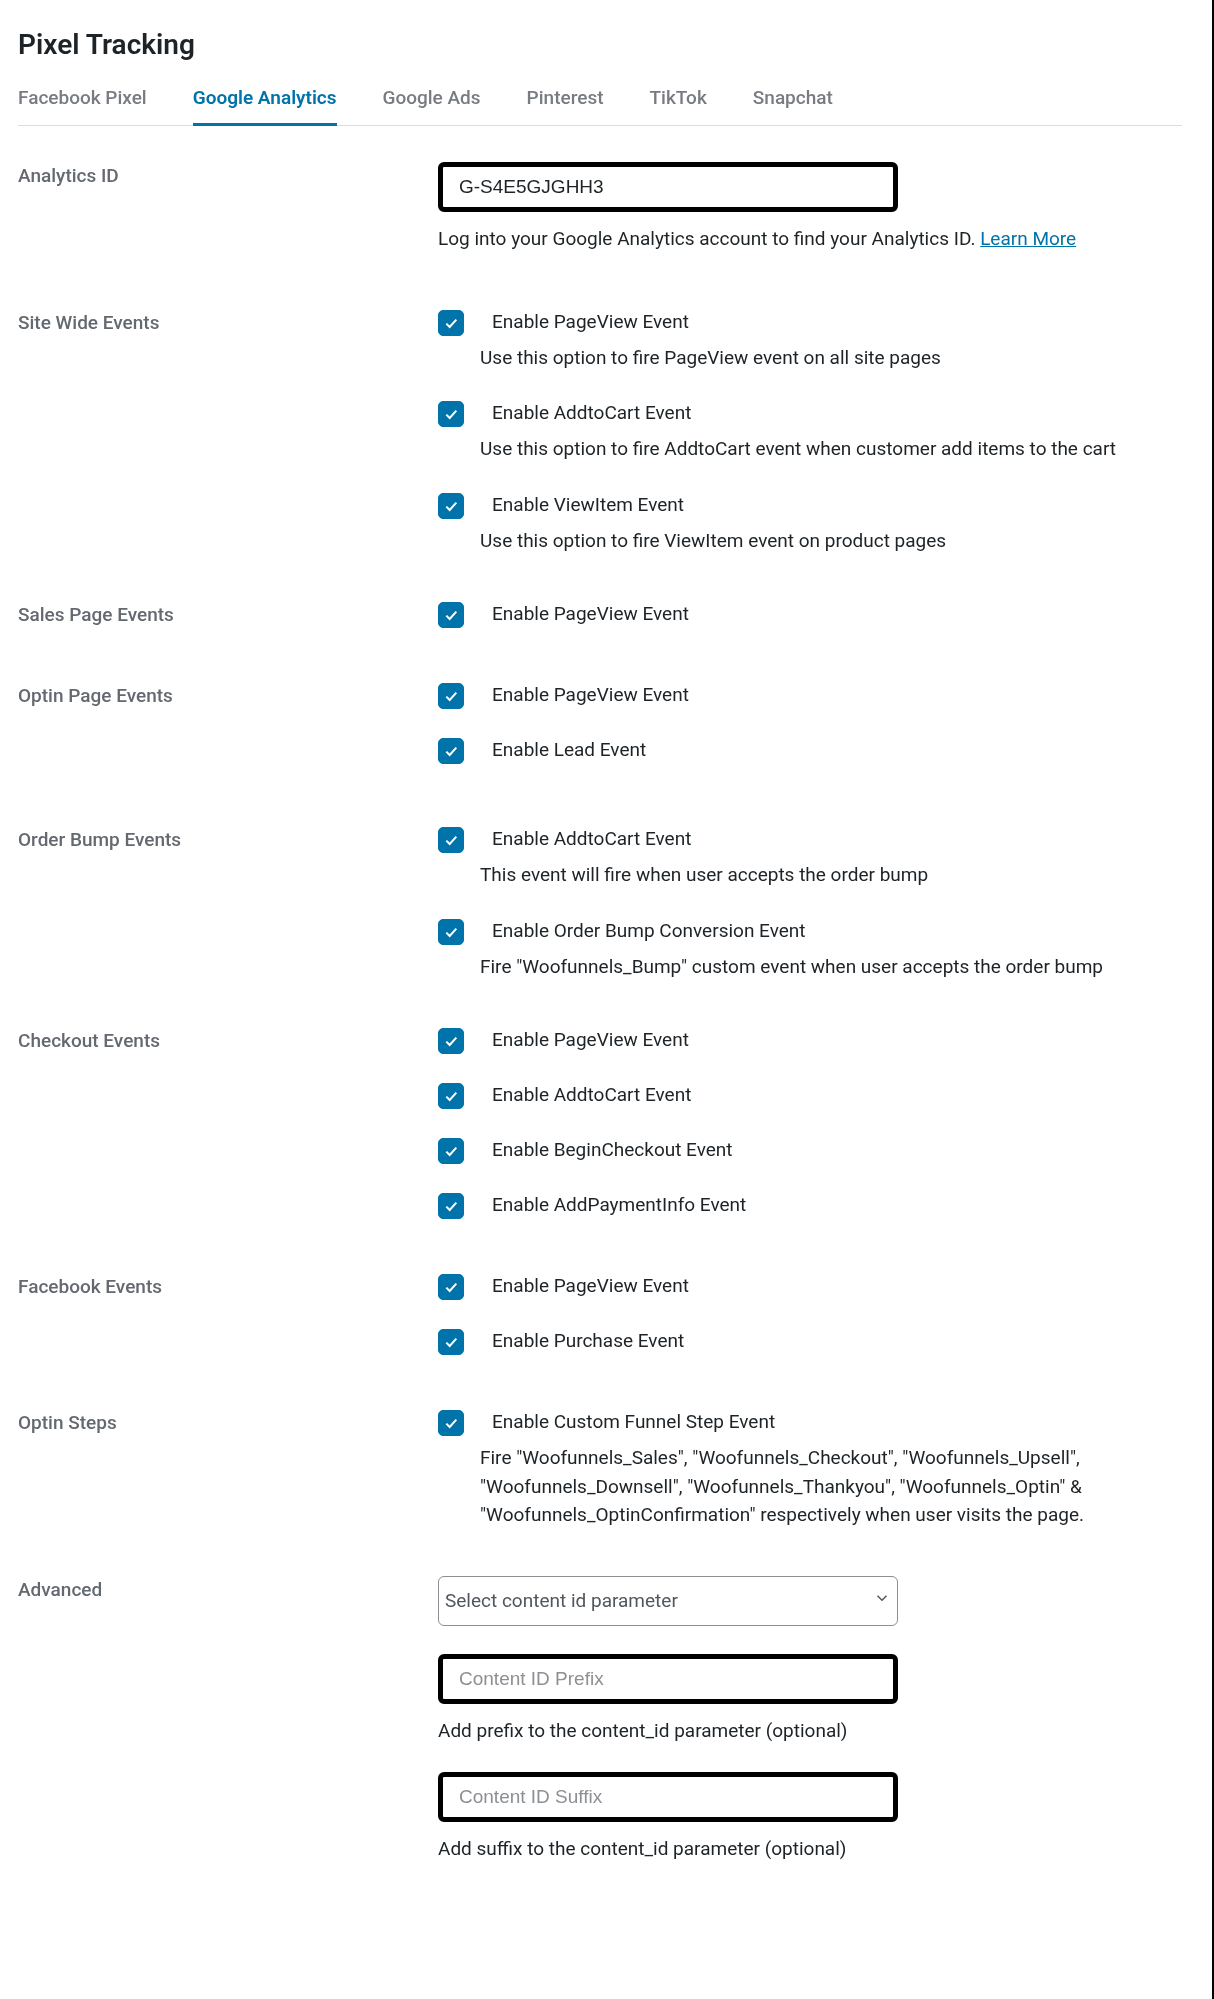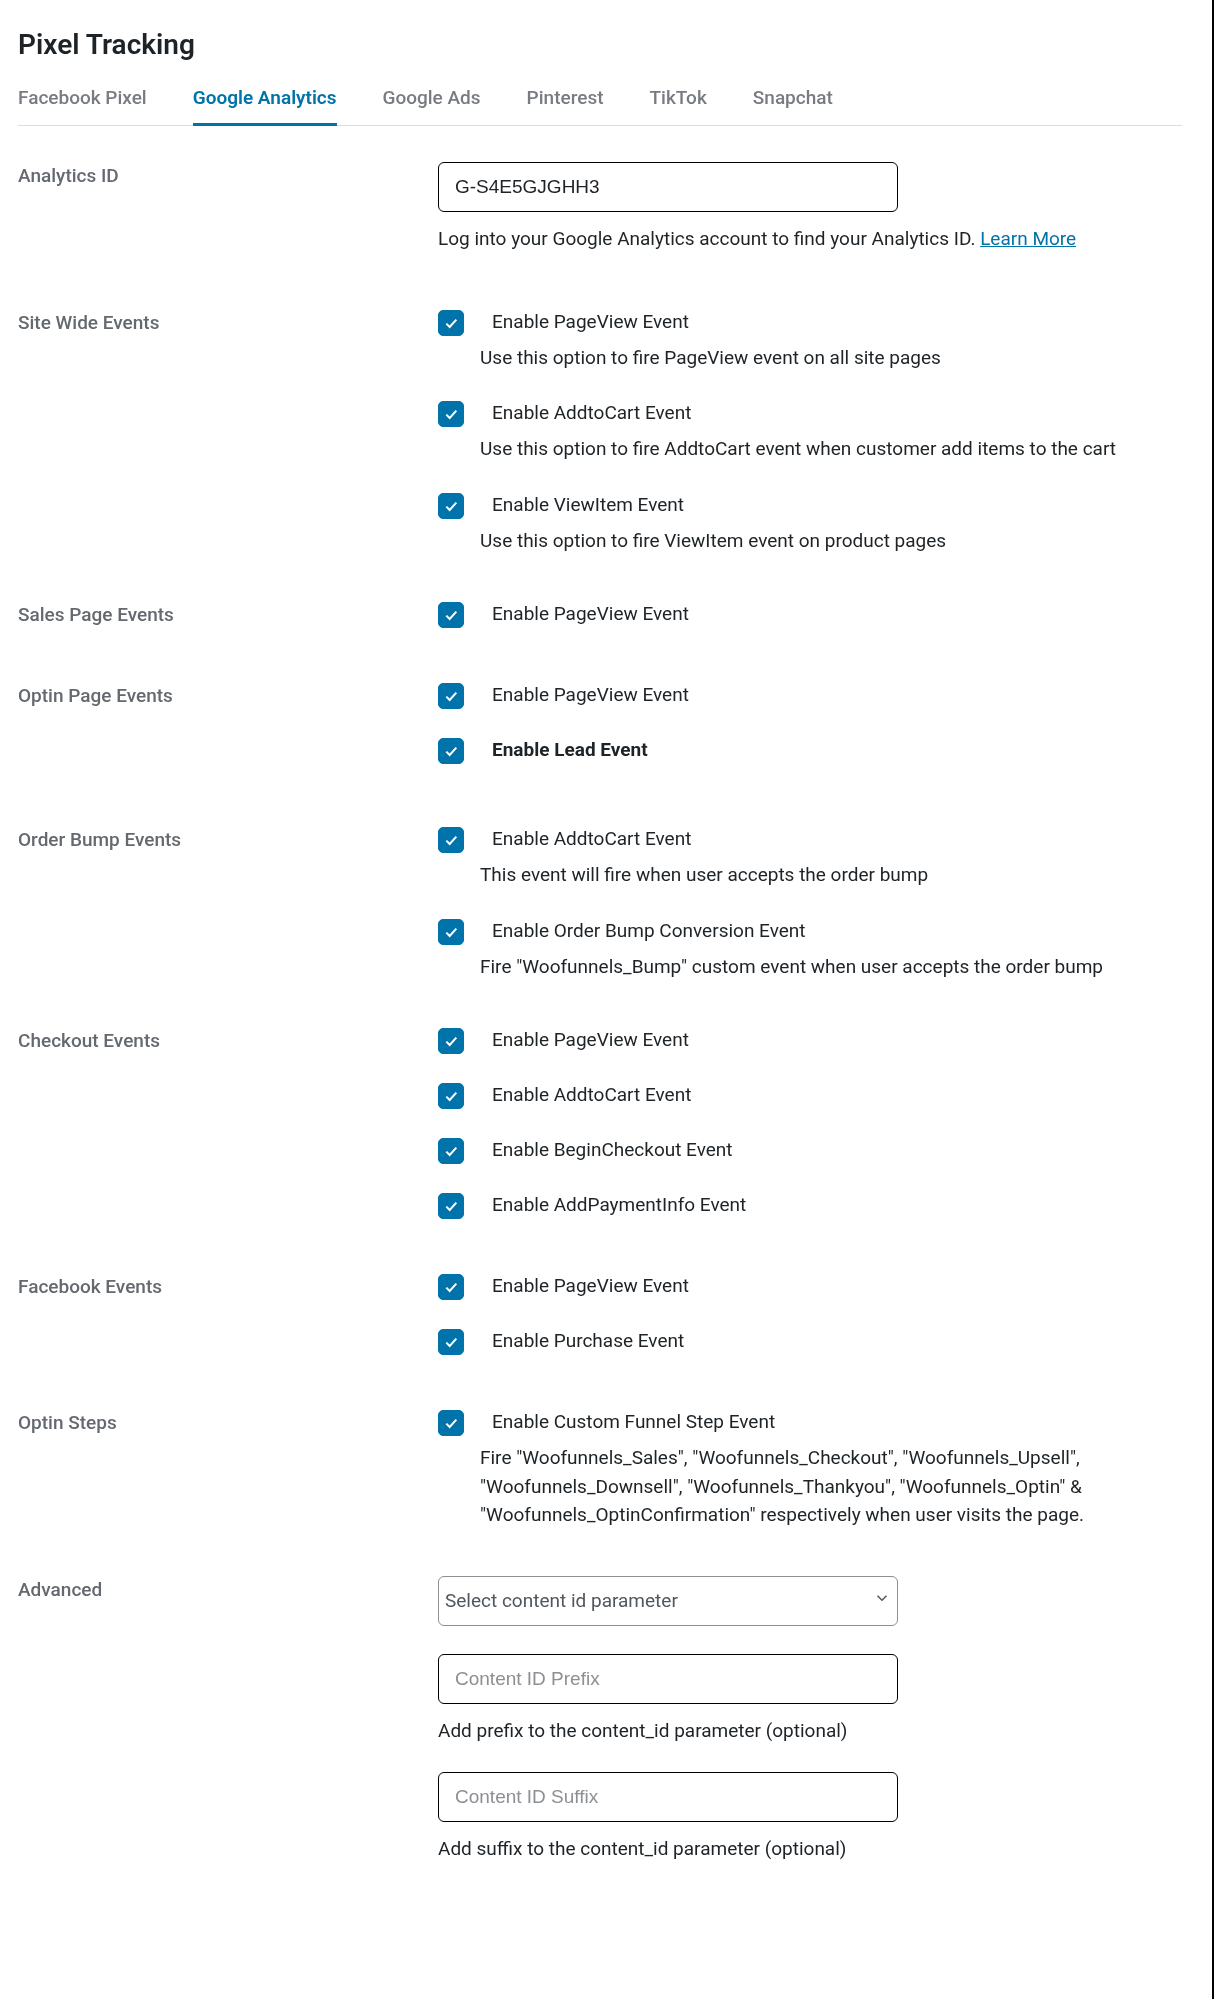--- a/index.html
+++ b/index.html
@@ -59,21 +59,21 @@
   }
   .field-col {
     flex: 1;
   }
   .text-input {
     width: 460px;
     height: 50px;
     padding: 12px 16px;
     font-size: 19px;
     color: #1d2327;
-    border: 1px solid #000000;
+    border: 5px solid #000000;
     border-radius: 6px;
     background: #fff;
   }
   .text-input::placeholder { color: #8c8f94; }
   .select-wrap {
     width: 460px;
     height: 50px;
     border: 1px solid #8c8f94;
     border-radius: 6px;
     background: #fff;
@@ -204,21 +204,21 @@
           <div class="cb-block">
             <div class="cb-row">
               <div class="checkbox checked">
                 <svg class="check-svg" viewBox="0 0 24 24">
                   <polyline points="5 13 10 18 20 7"></polyline>
                 </svg>
               </div>
               <div class="cb-label">Enable PageView Event</div>
             </div>
           </div>
-          <div class="cb-block" style="margin-bottom: 16px; font-weight: bold;">
+          <div class="cb-block" style="margin-bottom: 16px;">
             <div class="cb-row">
               <div class="checkbox checked">
                 <svg class="check-svg" viewBox="0 0 24 24">
                   <polyline points="5 13 10 18 20 7"></polyline>
                 </svg>
               </div>
               <div class="cb-label">Enable Lead Event</div>
             </div>
           </div>
         </div>

